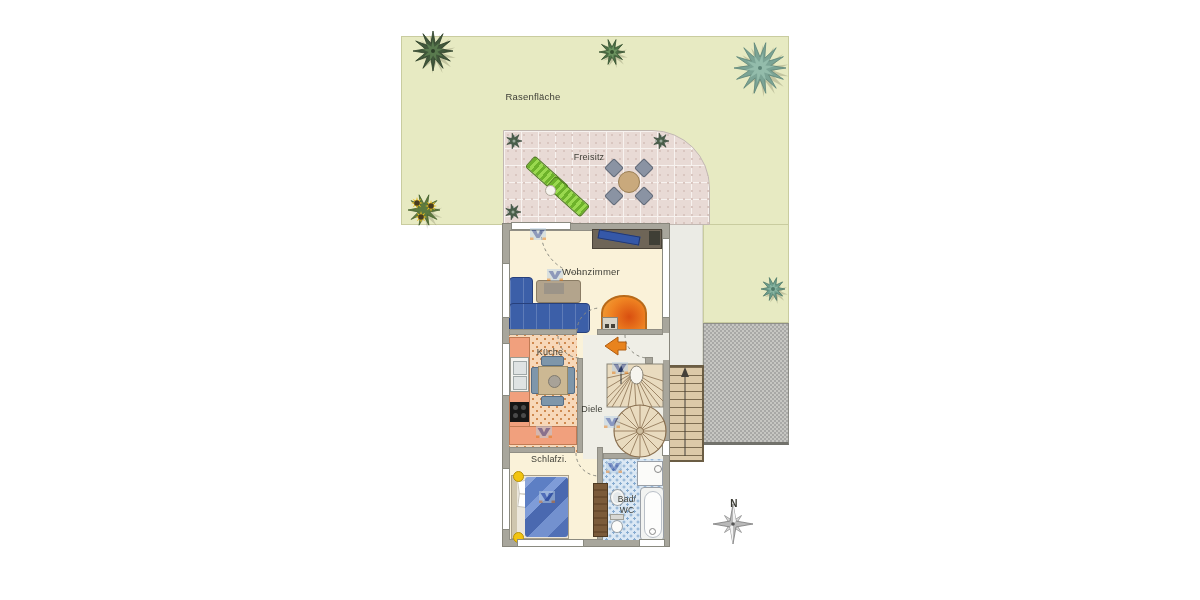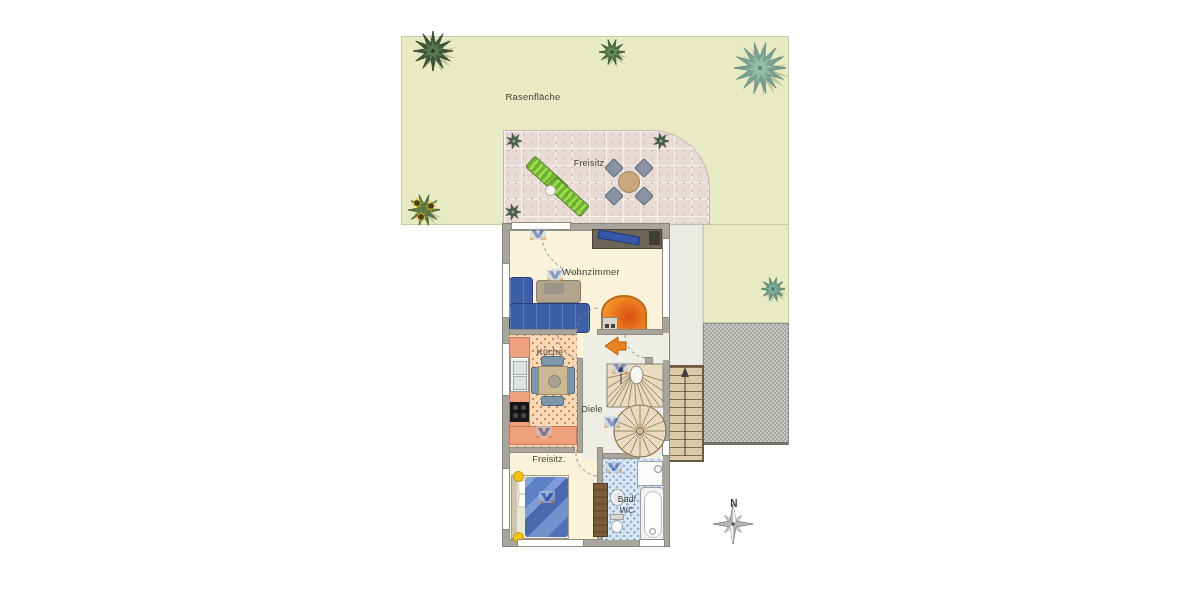--- a/index.html
+++ b/index.html
@@ -51,21 +51,21 @@
 
   <div class="abs garden" style="left:401px;top:36px;width:388px;height:189px"></div>
   <div class="abs garden" style="left:703px;top:225px;width:86px;height:98px;border-top:none"></div>
   <div class="lbl" style="left:533px;top:96px;font-size:9.5px">Rasenfläche</div>
 
   <div class="abs gravel" style="left:703px;top:323px;width:86px;height:122px"></div>
 
   <div class="abs walkway" style="left:669px;top:225px;width:34px;height:237px"></div>
 
   <div class="abs patio" style="left:503px;top:130px;width:207px;height:95px"></div>
-  <div class="lbl" style="left:589px;top:163px">Freisitz</div>
+  <div class="lbl" style="left:589px;top:157px">Freisitz</div>
   <div class="abs lounger" style="left:524px;top:169px;width:46px;height:15px;transform:rotate(42deg)"></div>
   <div class="abs lounger" style="left:545px;top:189px;width:46px;height:15px;transform:rotate(42deg)"></div>
   <div class="abs" style="left:545px;top:185px;width:9px;height:9px;border-radius:50%;background:#f6f4ee;border:1px solid #b0a89c"></div>
   <div class="abs" style="left:607px;top:161px;width:12px;height:12px;background:#8a93a3;border:1px solid #5f6877;border-radius:2px;transform:rotate(45deg)"></div>
   <div class="abs" style="left:637px;top:161px;width:12px;height:12px;background:#8a93a3;border:1px solid #5f6877;border-radius:2px;transform:rotate(45deg)"></div>
   <div class="abs" style="left:607px;top:189px;width:12px;height:12px;background:#8a93a3;border:1px solid #5f6877;border-radius:2px;transform:rotate(45deg)"></div>
   <div class="abs" style="left:637px;top:189px;width:12px;height:12px;background:#8a93a3;border:1px solid #5f6877;border-radius:2px;transform:rotate(45deg)"></div>
   <div class="abs" style="left:618px;top:171px;width:20px;height:20px;border-radius:50%;background:#c9a97c;border:1px solid #9a7f54"></div>
 
   <div class="abs extstairs" style="left:668px;top:365px;width:36px;height:97px"></div>
@@ -309,19 +309,19 @@
           <polygon points="0,-20 3,-3 0,0" fill="#f2f2f2"></polygon>
           <polygon points="0,20 -3,3 0,0" fill="#f2f2f2"></polygon>
           <circle cx="0" cy="0" r="1.8" fill="#555"></circle>
         </g>
       </g>
     </svg>
 
   <div class="lbl" style="left:591px;top:271px;font-size:9.5px">Wohnzimmer</div>
   <div class="lbl" style="left:550px;top:352px">Küche</div>
   <div class="lbl" style="left:592px;top:409px">Diele</div>
-  <div class="lbl" style="left:549px;top:459px">Freisitz.</div>
+  <div class="lbl" style="left:549px;top:459px">Schlafzi.</div>
   <div class="lbl" style="left:627px;top:505px;text-align:center;font-size:8.5px;line-height:1.25">
        <span>Bad/</span><br>
        <span>WC</span>
   </div>
   <div class="lbl" style="left:734px;top:503px;font-size:10px;font-weight:bold;color:#3a3a32">N</div>
 </div>
 
 </body></html>

